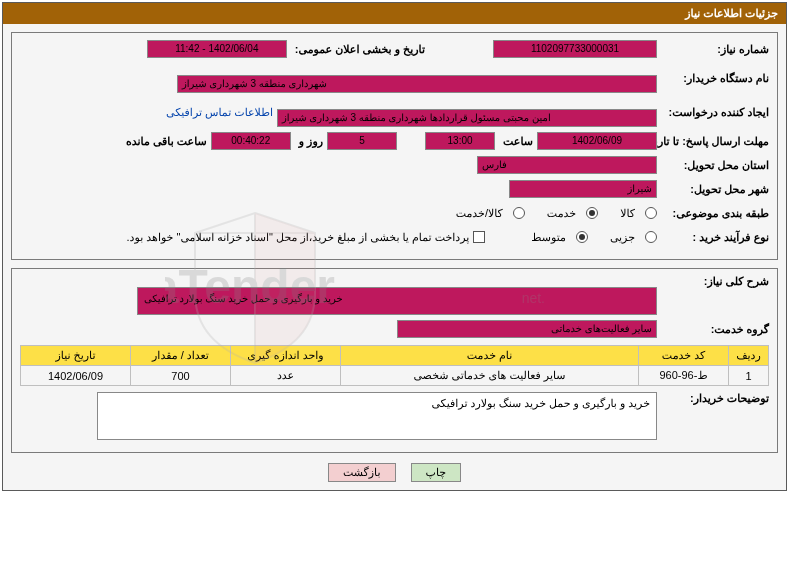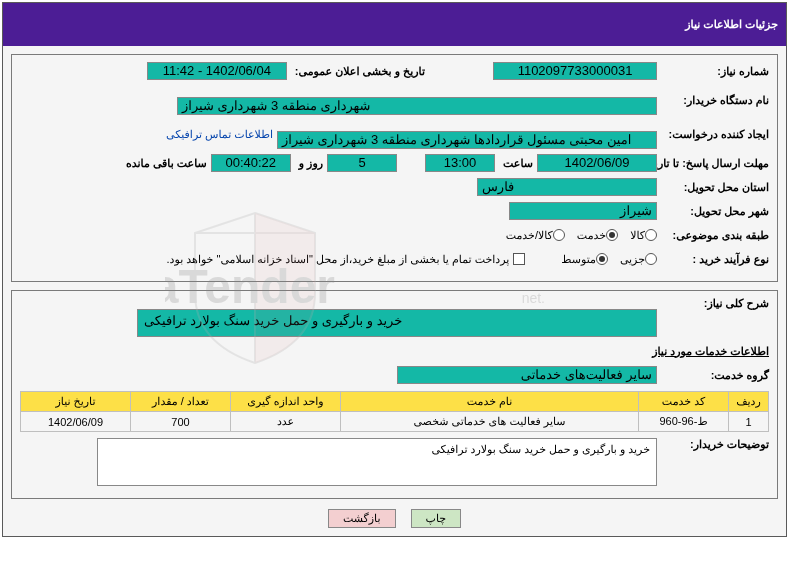--- a/index.html
+++ b/index.html
@@ -23,23 +23,23 @@
     pointer-events: none;
     z-index: 1000;
     opacity: 0.25;
   }
   .panel {
     border: 1px solid #5a5a5a;
     margin: 2px 2px 0 2px;
     background: #f5f5f5;
   }
   .panel-header {
-    background: #4c1d95;
+    background: #a16207;
     color: #fff;
-    padding: 15px 8px;
+    padding: 4px 8px;
     font-weight: bold;
   }
   .panel-body {
     padding: 8px;
   }
   .inner-box {
     border: 1px solid #7a7a7a;
     padding: 6px 8px 8px 8px;
     margin-bottom: 8px;
     background: #f5f5f5;
@@ -52,30 +52,30 @@
     min-height: 20px;
   }
   .lbl {
     font-weight: bold;
     white-space: nowrap;
     padding-left: 4px;
   }
   .lbl-w { width: 108px; }
   .field {
     border: 1px solid #888;
-    background: #14b8a6;
+    background: #be185d;
     padding: 1px 4px;
-    font-size: 13px;
+    font-size: 10px;
     height: 18px;
     line-height: 14px;
     text-align: center;
     font-family: Tahoma, Arial, sans-serif;
   }
   .field-wide { flex: 1; text-align: left; margin-top: 12px; }
-  .radio-wrap { display: inline-flex; align-items: center; gap: 0; margin-left: 8px; }
+  .radio-wrap { display: inline-flex; align-items: center; gap: 10px; margin-left: 18px; }
   .radio-dot {
     width: 12px; height: 12px; border: 1px solid #555; border-radius: 50%;
     display: inline-flex; align-items: center; justify-content: center; background: #fff;
   }
   .radio-dot.checked::after { content: ""; width: 6px; height: 6px; background: #333; border-radius: 50%; }
   .checkbox {
     width: 12px; height: 12px; border: 1px solid #555; background: #fff; display: inline-block;
   }
   .link { color: #0645ad; cursor: pointer; }
   .table {
@@ -206,23 +206,20 @@
         <span style="width:20px"></span>
         <span class="checkbox"></span>
         <span>پرداخت تمام یا بخشی از مبلغ خرید،از محل "اسناد خزانه اسلامی" خواهد بود.</span>
       </div>
     </div>
 
     <div class="inner-box">
       <div class="row" style="align-items:flex-start">
         <span class="lbl lbl-w">شرح کلی نیاز:</span>
         <div class="field field-wide" style="height:auto;min-height:28px;padding:4px 6px;max-width:520px">خرید و بارگیری و حمل خرید  سنگ بولارد ترافیکی</div>
-      </div>
-      <div class="row">
-        <span class="lbl" style="text-decoration:underline">اطلاعات خدمات مورد نیاز</span>
       </div>
       <div class="row">
         <span class="lbl lbl-w">گروه خدمت:</span>
         <span class="field" style="width:260px;text-align:right">سایر فعالیت‌های خدماتی</span>
       </div>
 
       <table class="table">
         <thead>
           <tr>
             <th style="width:40px">ردیف</th>

